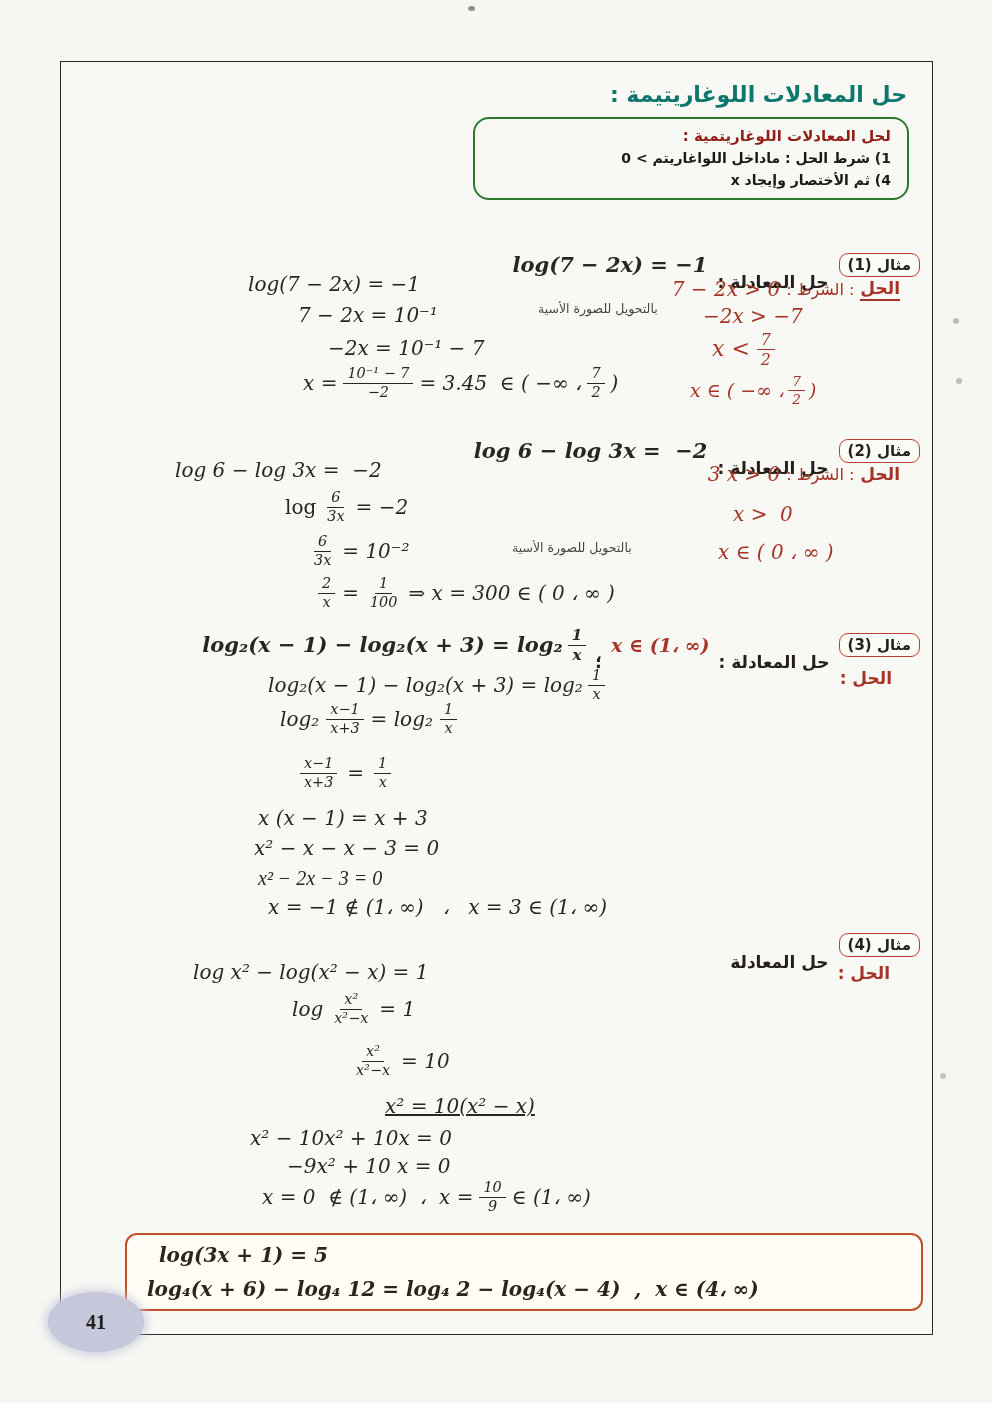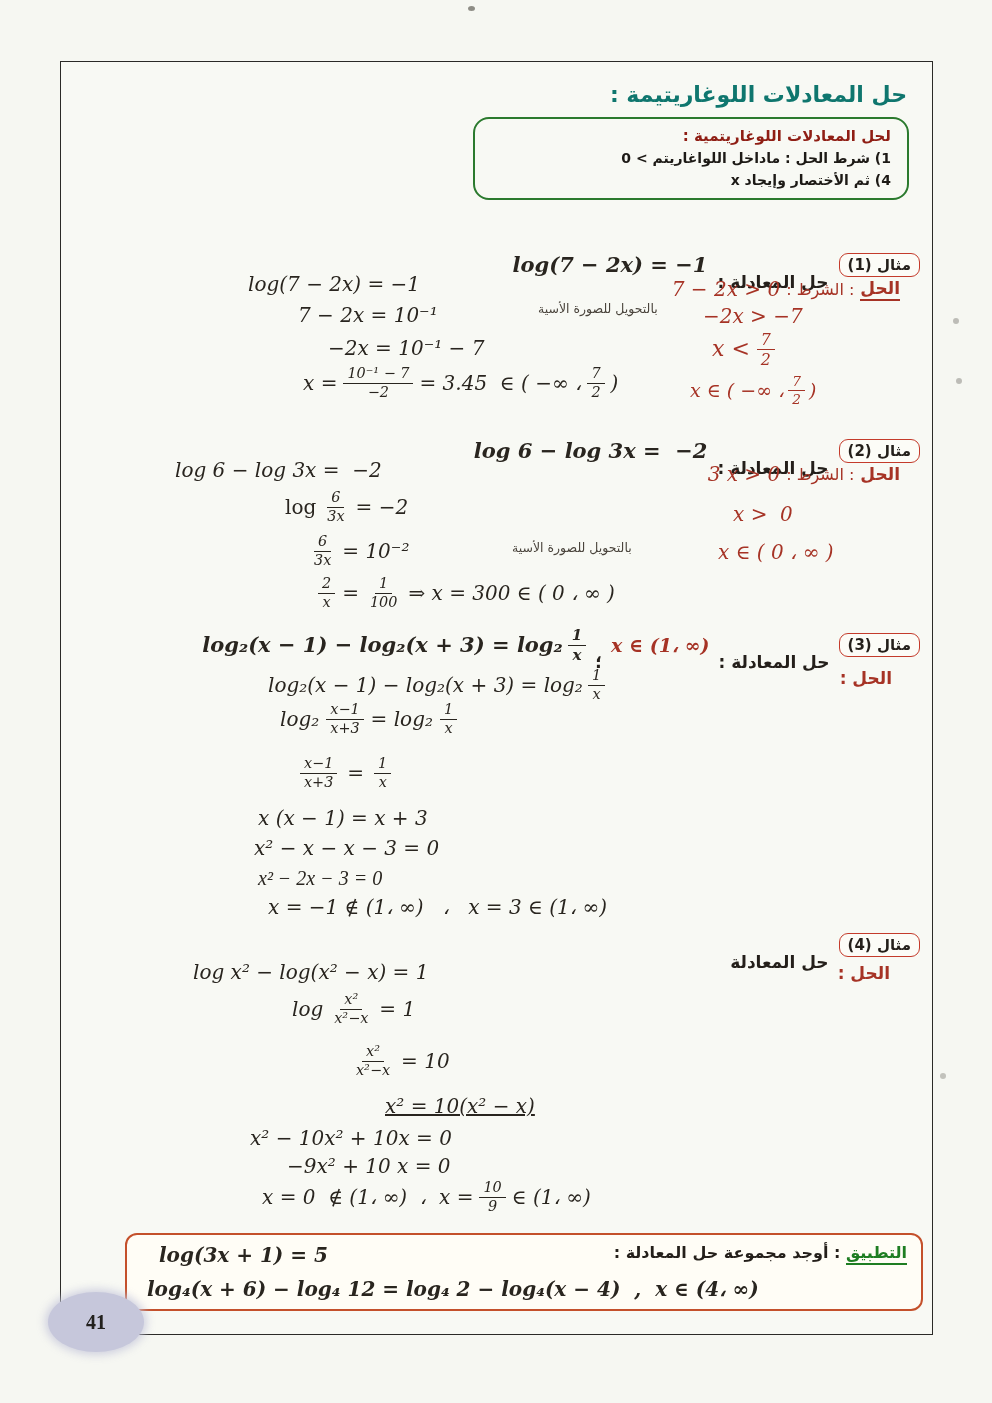--- a/index.html
+++ b/index.html
@@ -195,22 +195,19 @@
 <div class="abs math" style="left:385px;top:1094px;text-decoration:underline;">x² = 10(x² − x)</div>
 <div class="abs math" style="left:250px;top:1126px;">x² − 10x² + 10x = 0</div>
 <div class="abs math" style="left:287px;top:1154px;">−9x² + 10 x = 0</div>
 <div class="abs row math" style="left:262px;top:1180px;gap:6px;">
   <span>x = 0  ∉ (1،‎ ∞)  ،‎  x =</span>
   <span class="frac fs"><span class="num">10</span><span class="den">9</span></span>
   <span>∈ (1،‎ ∞)</span>
 </div>
 
 <div class="abs appbox" style="left:125px;top:1233px;width:798px;height:78px;">
-  <div class="abs ar appprompt" style="right:14px;top:8px;">
-    <span class="appgreen">التطبيق</span><span> : أوجد مجموعة حل المعادلة :</span>
-  </div>
   <div class="abs math mb" style="left:32px;top:8px;">log(3x + 1) = 5</div>
   <div class="abs math mb" style="left:20px;top:42px;">log₄(x + 6) − log₄ 12 = log₄ 2 − log₄(x − 4)  ,  x ∈ (4،‎ ∞)</div>
 </div>
 
 <div class="abs pagenum" style="left:48px;top:1292px;width:96px;height:60px;font-family:Liberation Serif, serif;">
   <span>41</span>
 </div>
 
 </body></html>

